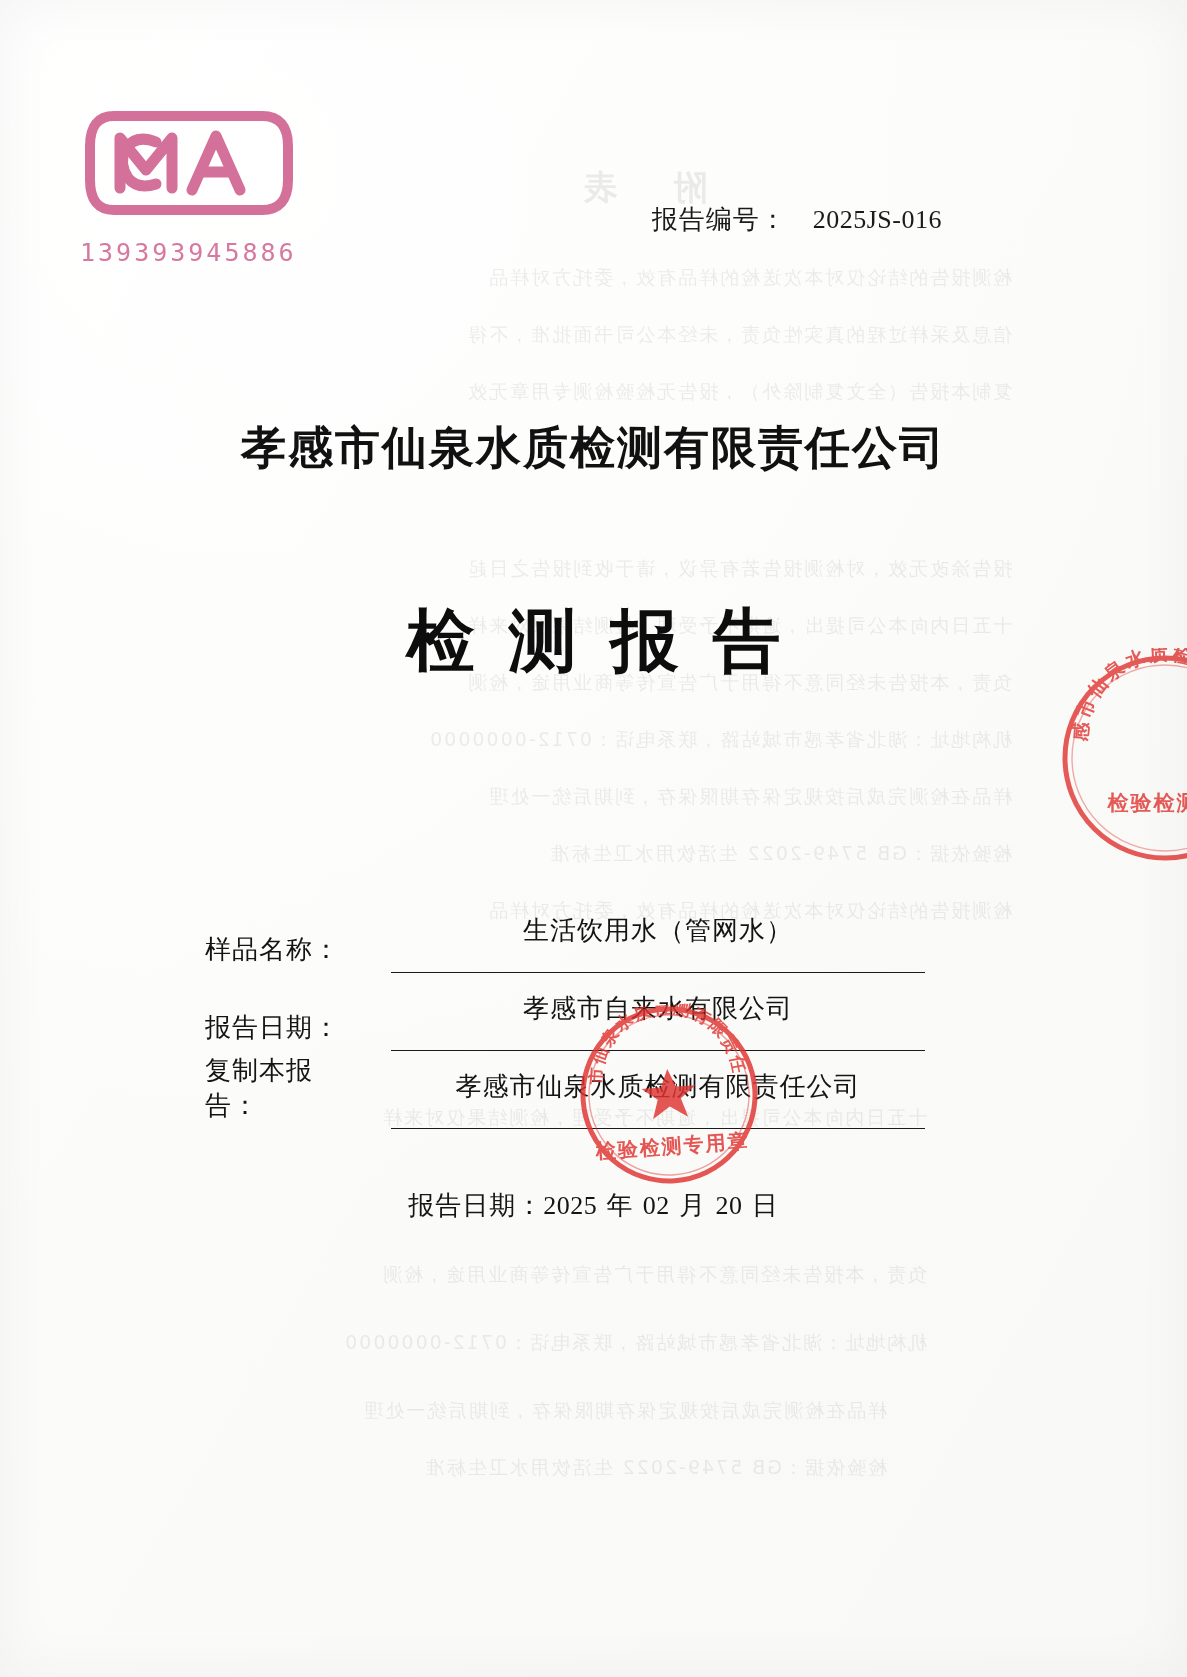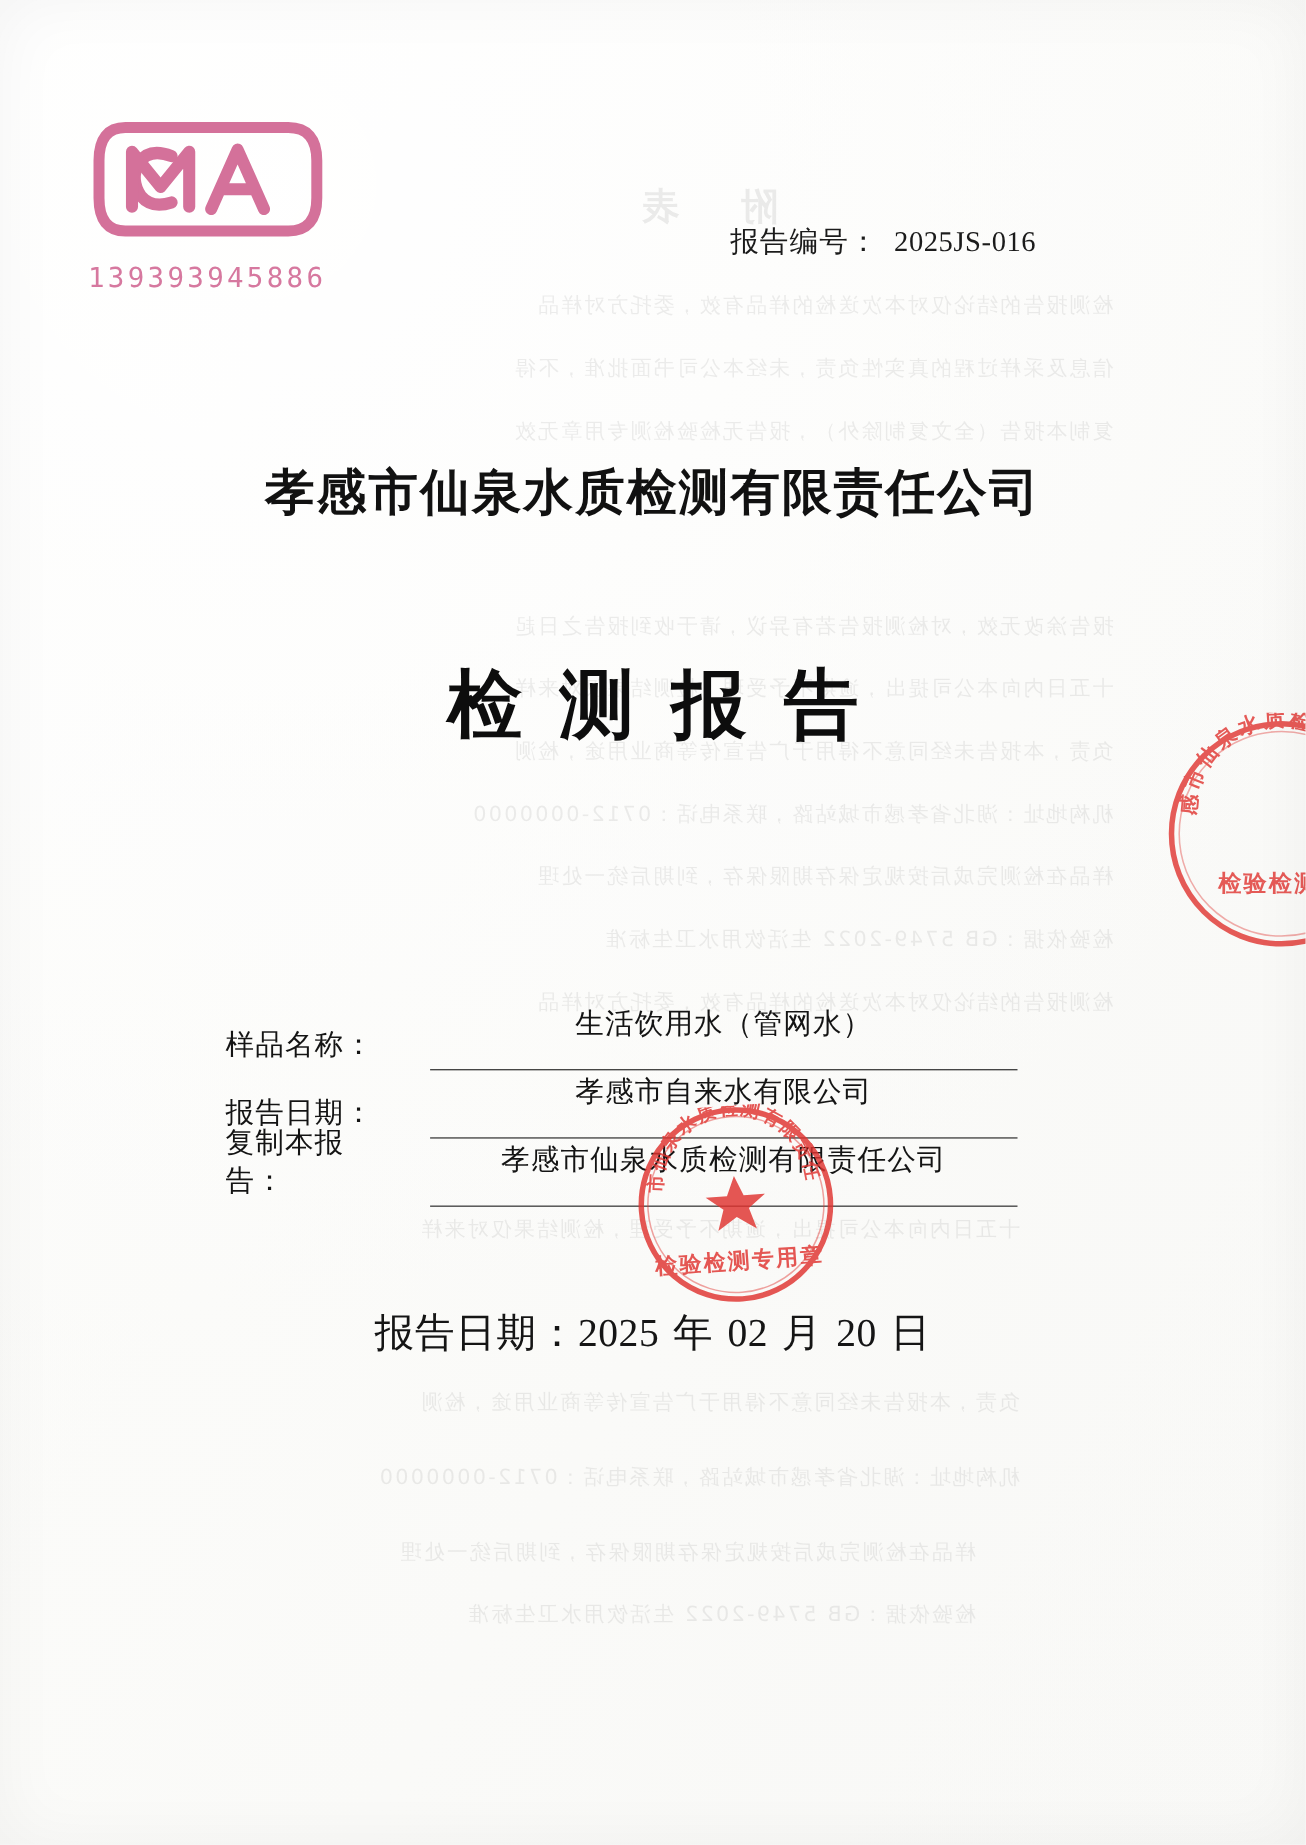--- a/index.html
+++ b/index.html
@@ -59,21 +59,21 @@
     position: absolute;
     right: 245px;
     top: 202px;
     font-size: 26px;
     color: #1b1b1b;
     white-space: nowrap;
   }
   .report-no .label { letter-spacing: 1px; }
   .report-no .value {
     font-family: "Liberation Serif", serif;
-    margin-left: 14px;
+    margin-left: 26px;
     letter-spacing: 0.5px;
     text-align: center;
   }
 
   
   .company-title {
     position: absolute;
     left: 0;
     right: 0;
     top: 418px;
@@ -104,21 +104,21 @@
   .fields {
     position: absolute;
     left: 205px;
     top: 915px;
     width: 720px;
   }
   .field-row {
     display: flex;
     align-items: flex-end;
     height: 58px;
-    margin-bottom: 4px;
+    margin-bottom: 20px;
     gap: 28px;
   }
   .field-label {
     width: 158px;
     font-size: 26px;
     color: #141414;
     letter-spacing: 1px;
     flex: none;
     padding-bottom: 6px;
     font-family: "DejaVu Sans", "Liberation Sans", sans-serif;
@@ -133,21 +133,21 @@
     letter-spacing: 1px;
     font-family: "DejaVu Sans", "Liberation Sans", sans-serif;
   }
 
   .report-date {
     position: absolute;
     left: 0;
     right: 0;
     top: 1188px;
     text-align: center;
-    font-size: 36px;
+    font-size: 26px;
     color: #151515;
     letter-spacing: 1px;
     font-family: "DejaVu Sans", "Liberation Sans", sans-serif;
   }
   .report-date .num {
     font-family: "Liberation Serif", serif;
     letter-spacing: 0.5px;
   }
 
   

